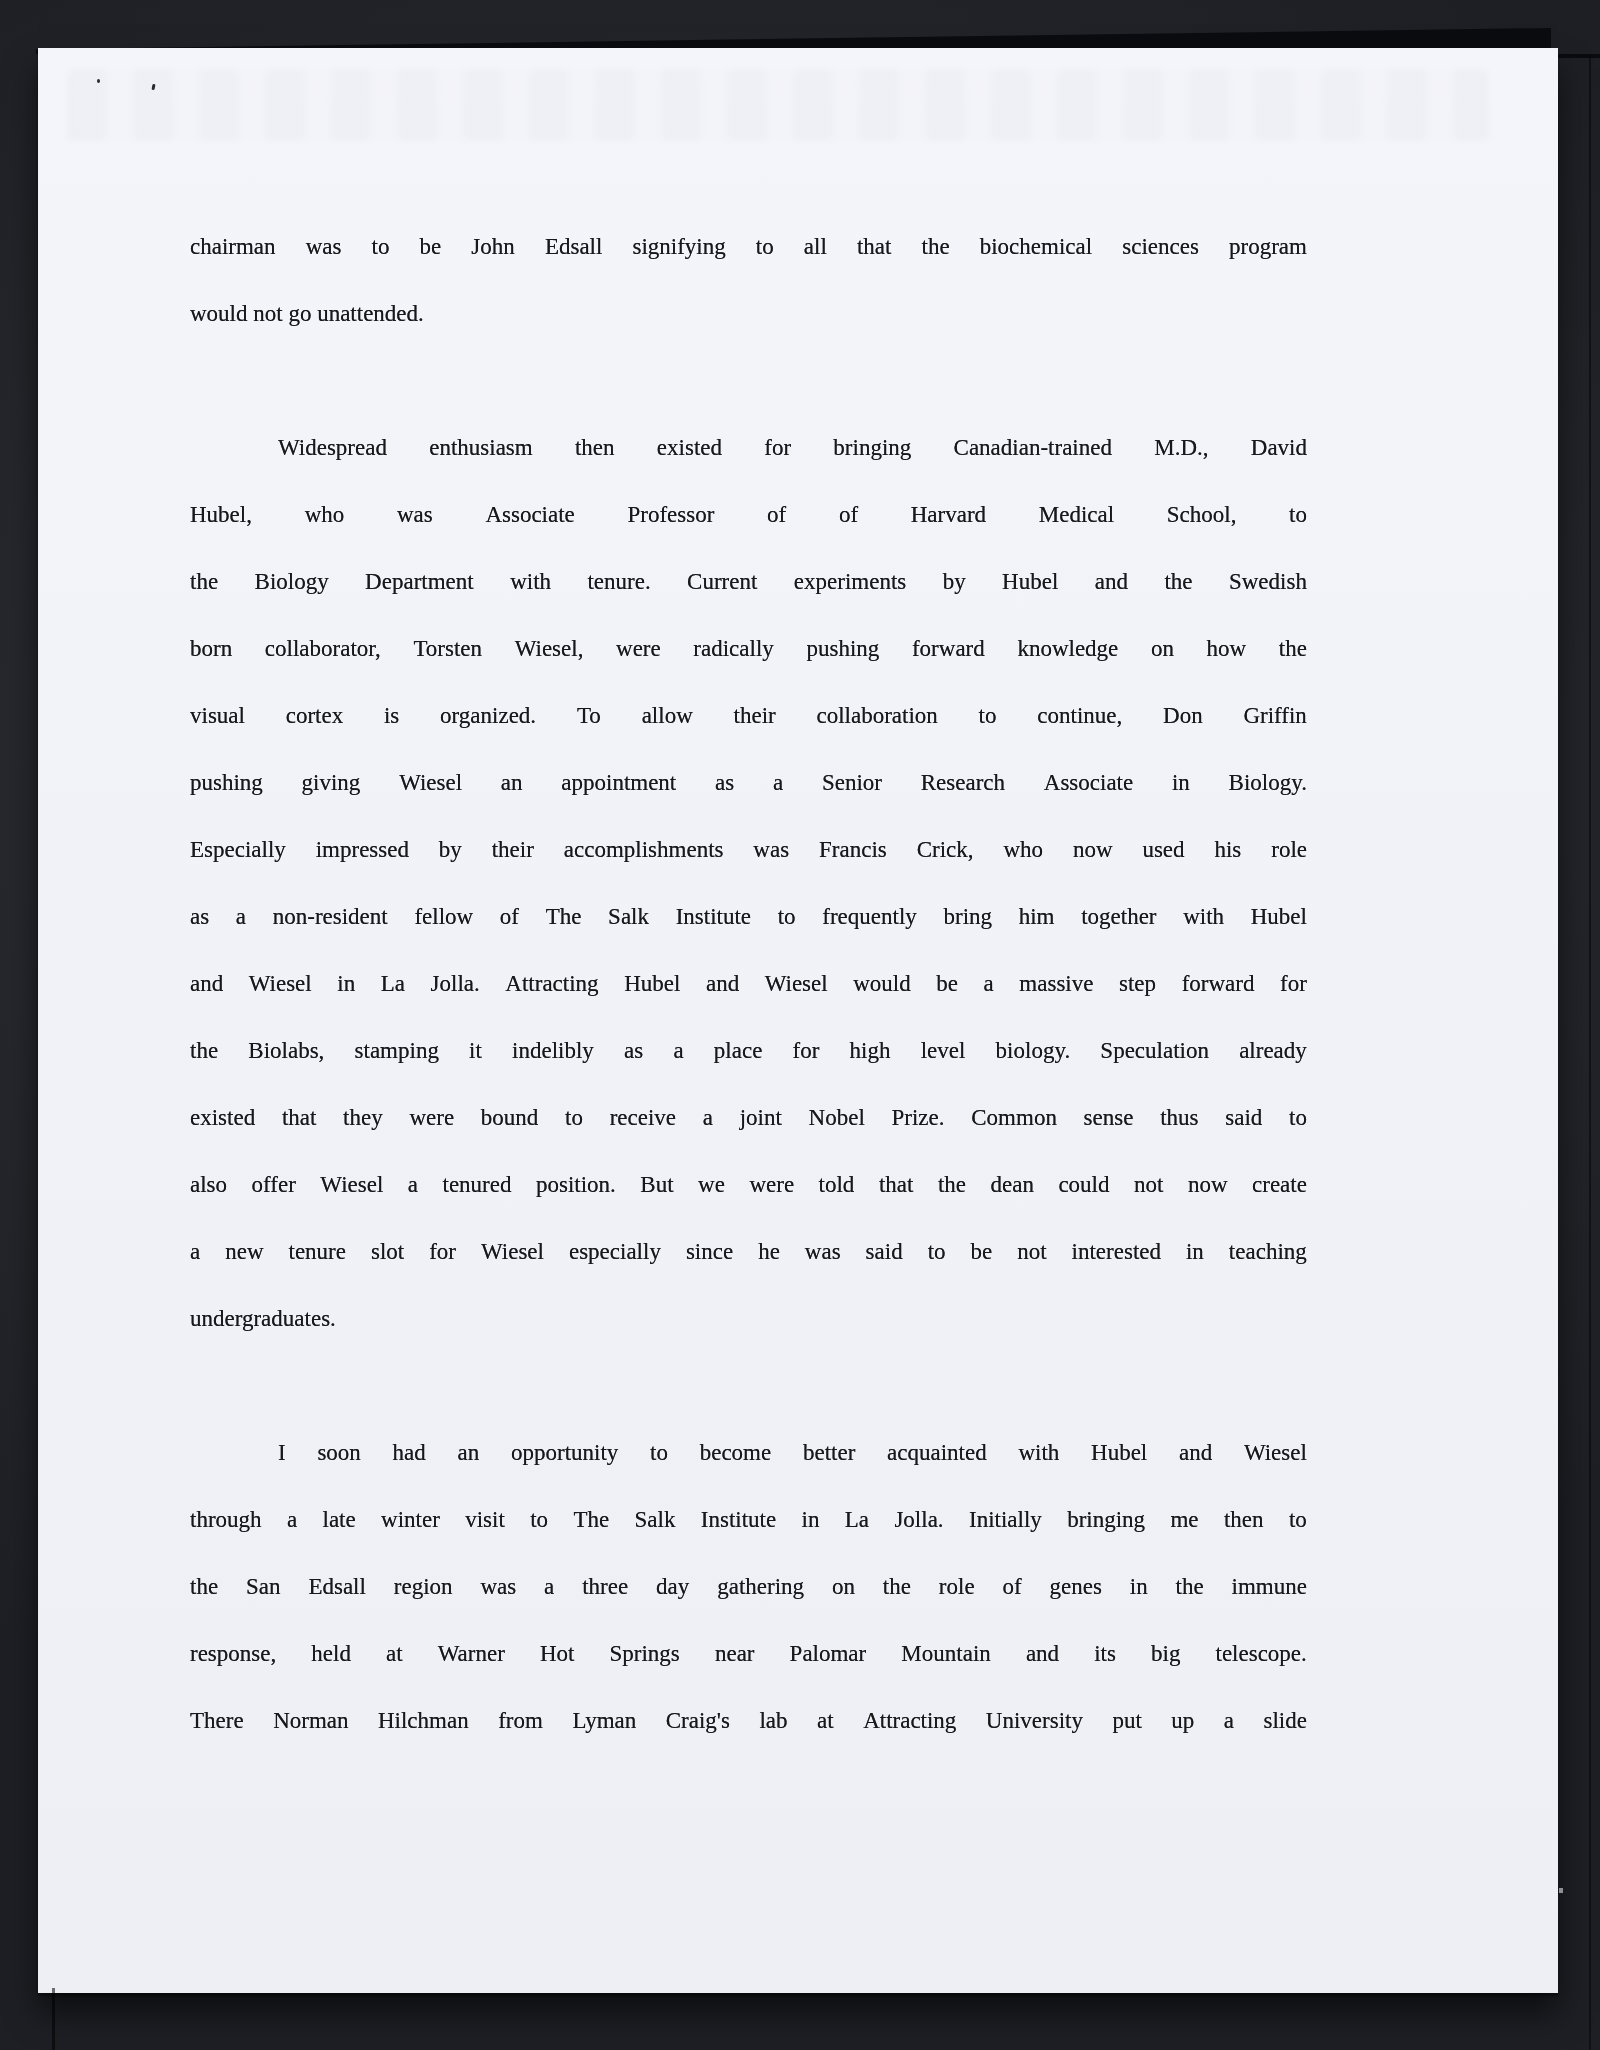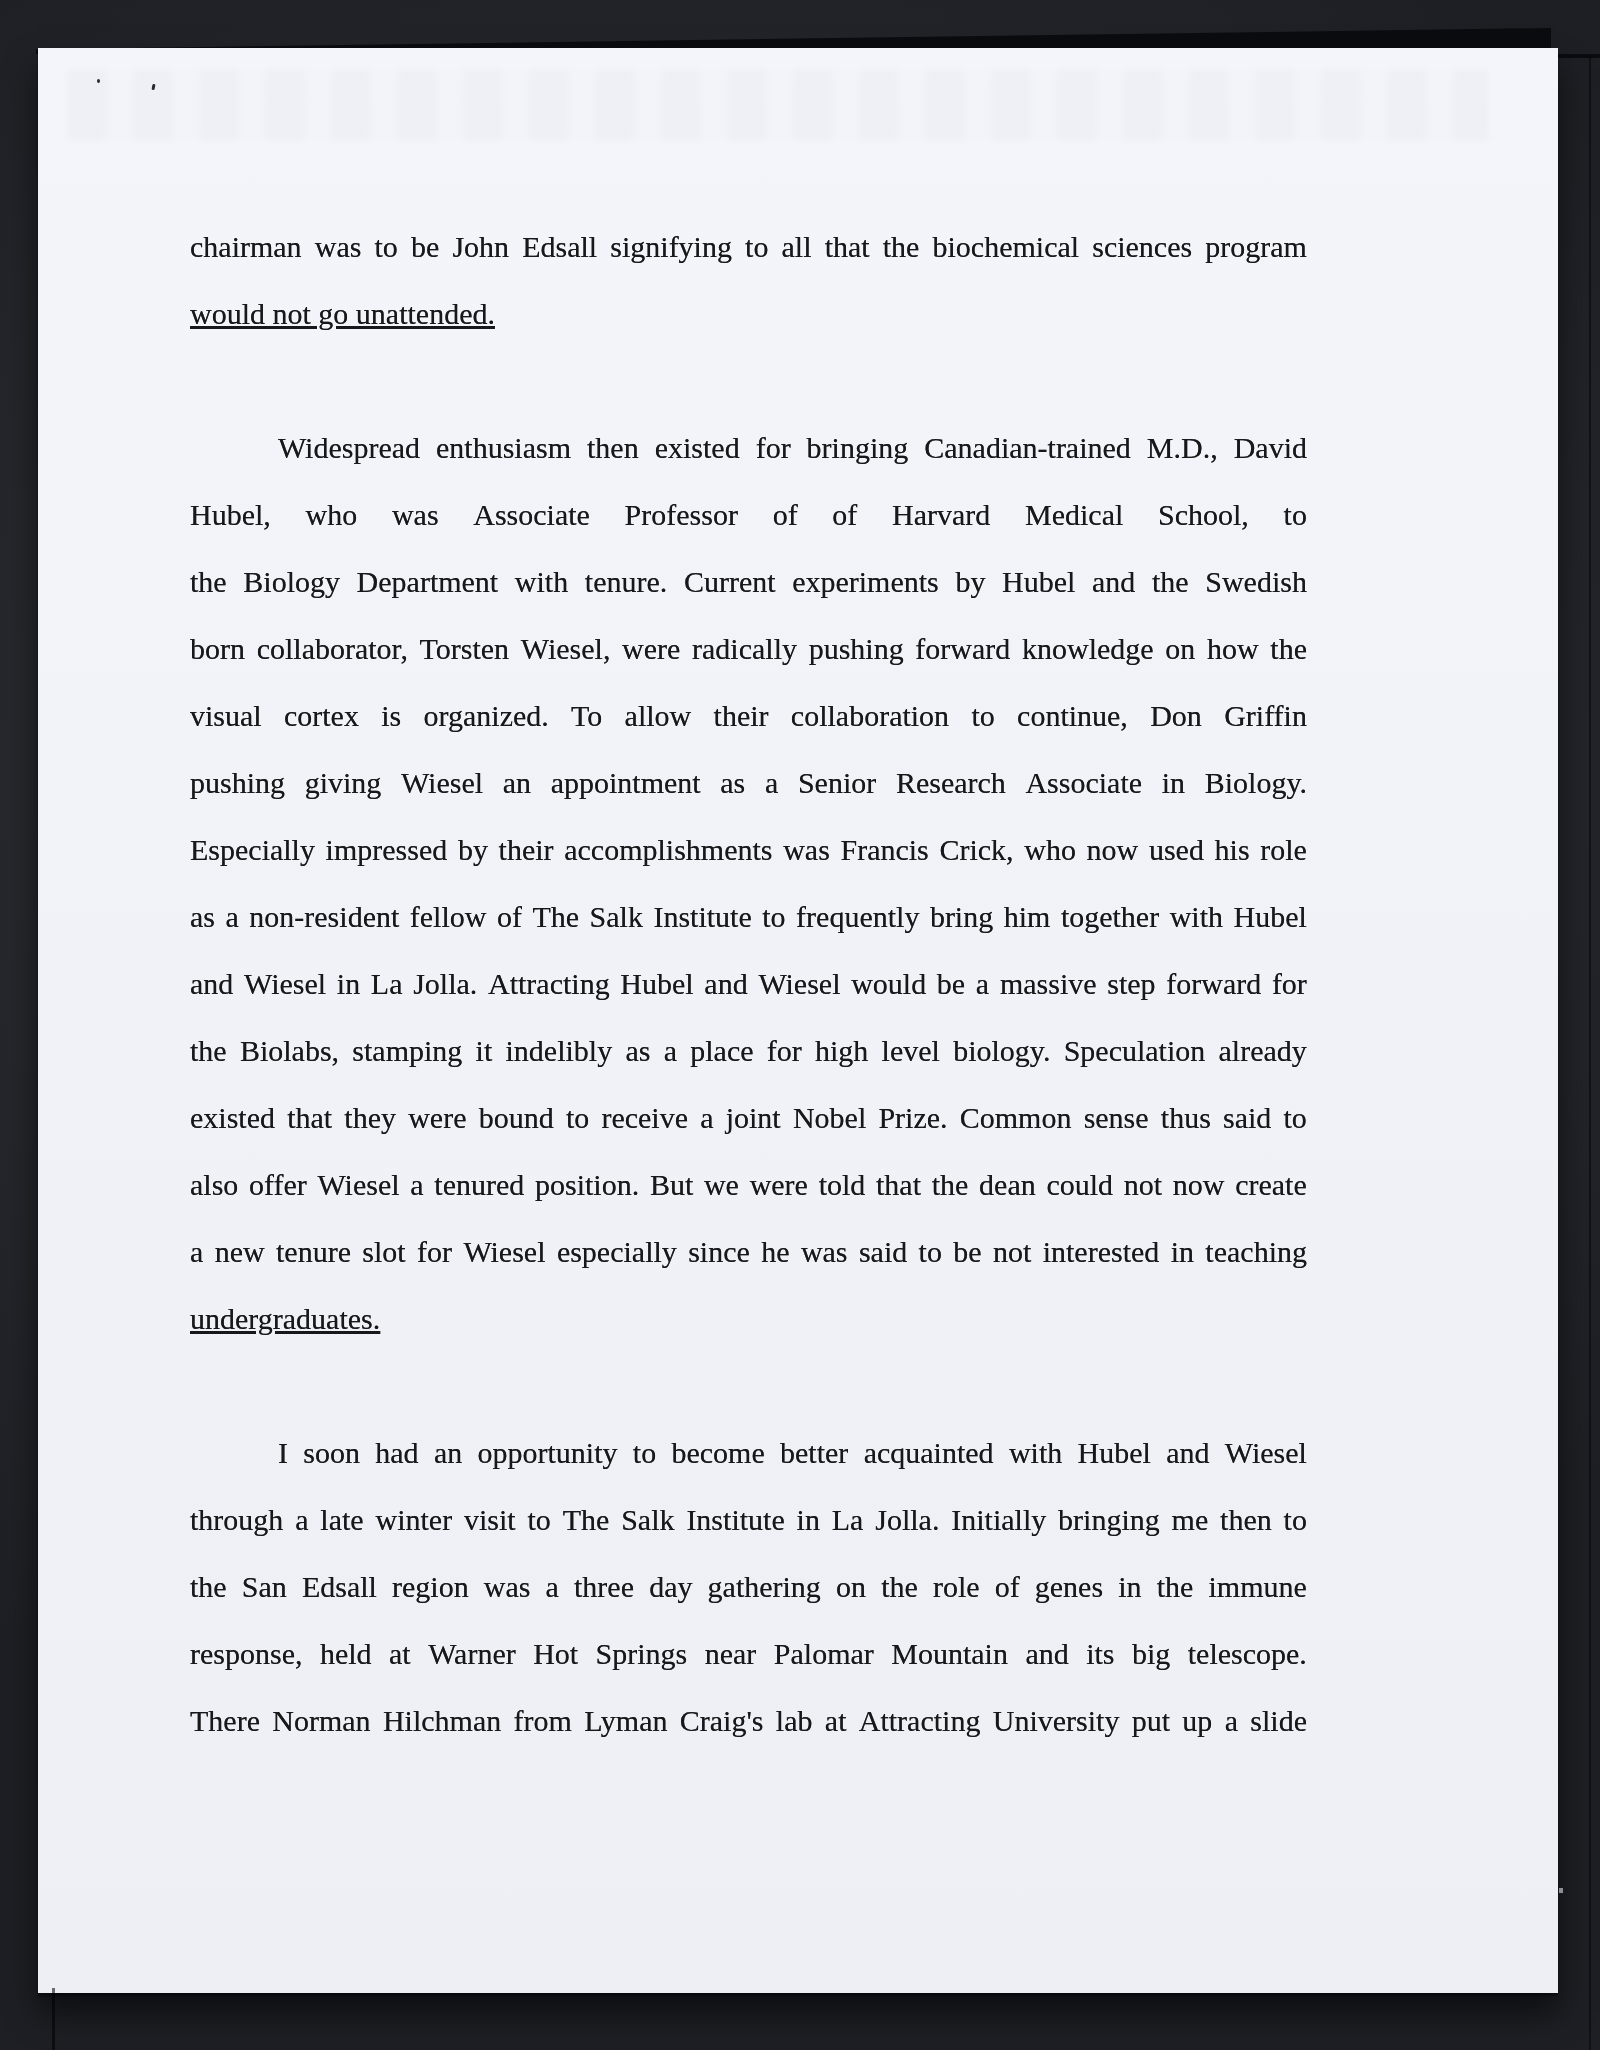--- a/index.html
+++ b/index.html
@@ -48,26 +48,26 @@
     filter: blur(3px);
     opacity: 0.45;
   }
   .speck { position: absolute; background: #2a2a2e; border-radius: 50%; }
   .speck-a { left: 59px; top: 31px; width: 3px; height: 4px; }
   .speck-b { left: 114px; top: 36px; width: 3px; height: 6px; border-radius: 2px; transform: rotate(12deg); }
   .speck-right-edge { position: absolute; left: 1559px; top: 1888px; width: 4px; height: 5px; background: #8e8e94; z-index: 3; }
 
   .text-block {
     position: absolute; left: 152px; top: 165px; width: 1117px;
-    font-size: 30px; line-height: 67px; color: #17181a;
+    font-size: 23px; line-height: 67px; color: #17181a;
     text-shadow: 0 0 0.6px rgba(23,24,26,0.75);
   }
   .para + .para { margin-top: 67px; }
   .line { display: flex; justify-content: space-between; height: 67px; align-items: baseline; }
-  .line.no-just { display: block; text-decoration: underline; }
+  .line.no-just { display: block; }
   .line.indent { padding-left: 88px; text-align: right; }
 </style>
 </head>
 <body>
 
 <div class="backdrop"></div>
 <div class="top-wedge"></div>
 <div class="edge-line-right"></div>
 <div class="bg-seam-right"></div>
 <div class="bg-seam-left-bottom"></div>

